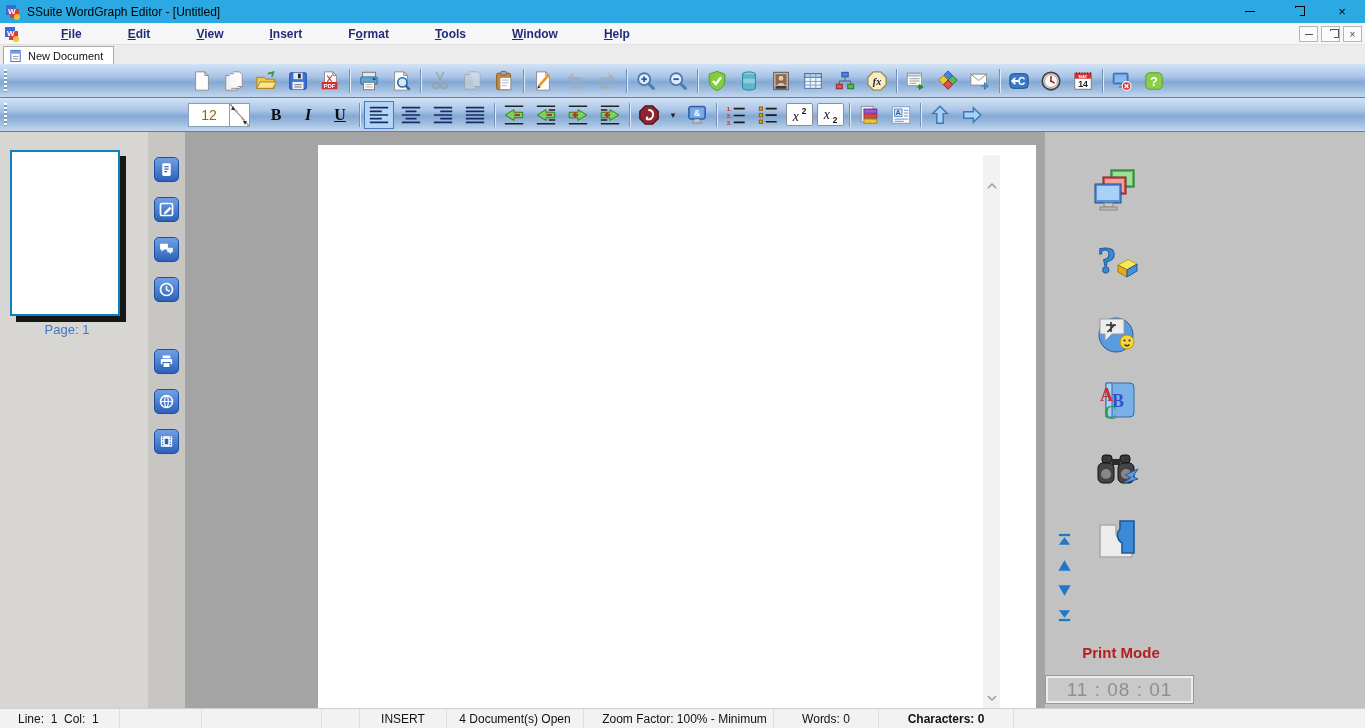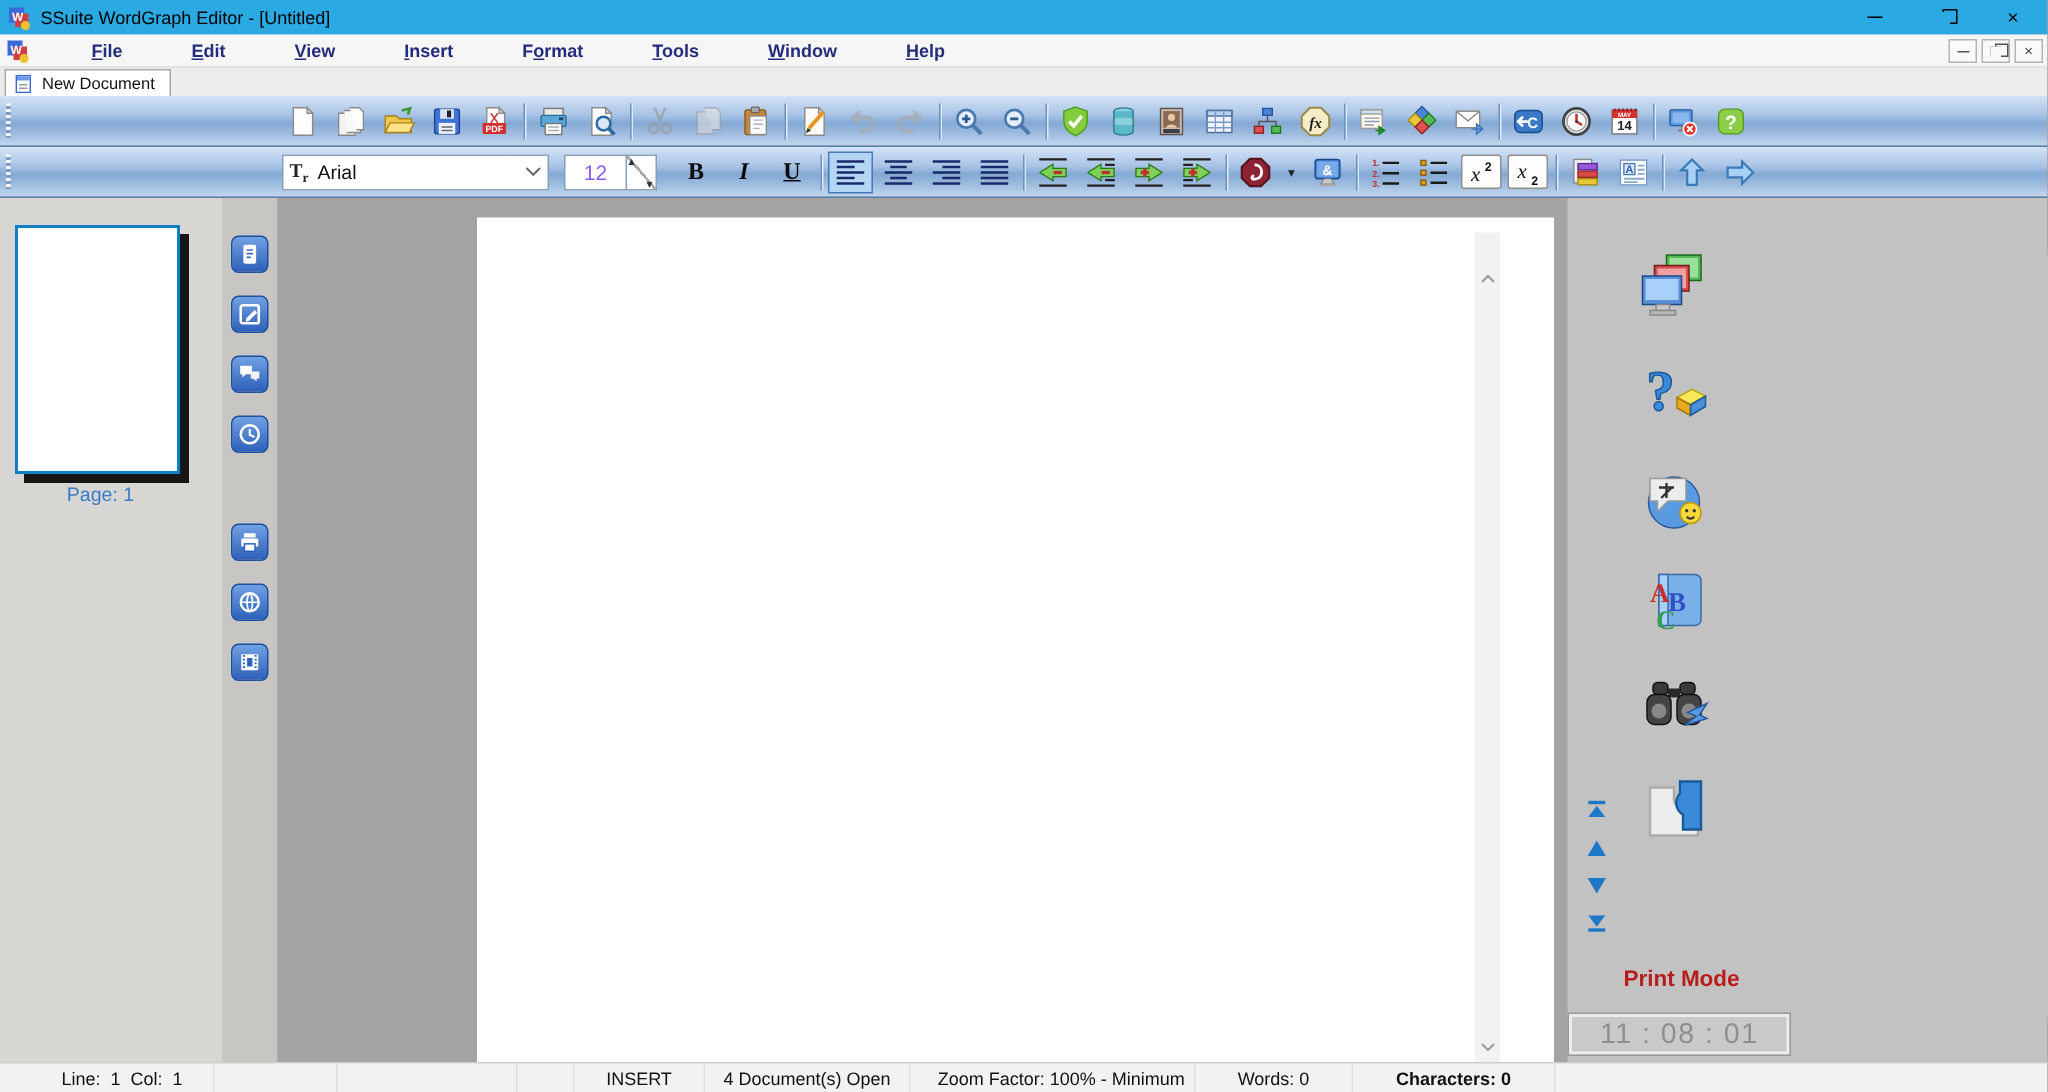--- a/index.html
+++ b/index.html
@@ -44,21 +44,21 @@
     background:repeating-linear-gradient(180deg,#ffffff 0 2px,#7c9cc4 2px 4px); }
   .tbtn { width:28px; height:26px; display:flex; align-items:center; justify-content:center; margin-right:4px; cursor:default; }
   .tbtn svg { display:block; }
   .tbtn.disabled { opacity:.62; filter:grayscale(1); }
   .tbtn.active { background:#b4d6f5; outline:1px solid #4a7ab8; }
   .tsep { width:0; height:24px; border-left:1px solid #7191ba; border-right:1px solid #dce9f7; margin:0 4px 0 1px; }
   .font-combo { width:178px; height:24px; background:#fff; border:1px solid #86a0b8; display:flex; align-items:center; padding:0 4px; gap:6px; margin-right:10px; }
   .tt-glyph { font-family:"Liberation Serif", serif; font-size:13px; font-weight:700; color:#222; }
   .tt-glyph sub { font-size:9px; }
   .font-name { font-size:13px; color:#111; flex:1; }
-  .size-box { width:42px; height:24px; background:#fff; border:1px solid #86a0b8; display:flex; align-items:center; justify-content:center; font-size:14px; color:#8b5cf6; }
+  .size-box { width:42px; height:24px; background:#fff; border:1px solid #86a0b8; display:flex; align-items:center; justify-content:center; font-size:14px; color:#a16207; }
   .spinner { width:20px; height:24px; background:#fff; border:1px solid #86a0b8; border-left:none; position:relative; margin-right:12px;
     background-image:linear-gradient(to top right,transparent 47%,#aaa 47%,#aaa 53%,transparent 53%); }
   .spinner .sp-up { position:absolute; top:-1px; left:1px; font-size:8px; color:#333; }
   .spinner .sp-dn { position:absolute; bottom:-1px; right:2px; font-size:8px; color:#333; }
   .textbtn span { font-family:"Liberation Serif", serif; font-size:16px; color:#0c0c0c; }
   .st-bold { font-weight:700; }
   .st-italic { font-style:italic; font-weight:700; }
   .st-underline { text-decoration:underline; font-weight:700; }
   .supsub { background:#fdfdfd; border:1px solid #909090; border-radius:2px; width:27px; height:23px; }
   .caretbtn { width:12px; height:26px; display:flex; align-items:center; justify-content:center; font-size:9px; color:#222; margin-right:4px; }
@@ -443,27 +443,20 @@
       <div class="tbtn">
         <span style="display: inline-flex;">
           <svg width="22" height="22" viewBox="0 0 24 24">
             <rect x="3" y="3" width="18" height="18" rx="4.5" fill="#8ace4a" stroke="#5a9a1a"></rect>
             <text x="12" y="17.5" font-size="14" font-weight="bold" fill="#fff" text-anchor="middle">?</text>
           </svg>
         </span>
       </div>
     </div>
   <div class="toolbar" id="toolbar-format">
-      <div class="font-combo">
-        <span class="tt-glyph">T<sub>r</sub></span>
-        <span class="font-name">Arial</span>
-        <svg width="11" height="7" viewBox="0 0 11 7">
-          <path d="M1 1l4.5 4.5L10 1" stroke="#666" fill="none" stroke-width="1.3"></path>
-        </svg>
-      </div>
       <div style="display: flex;">
         <div class="size-box">12</div>
         <div class="spinner">
           <span class="sp-up">▴</span>
           <span class="sp-dn">▾</span>
         </div>
       </div>
       <div class="tbtn textbtn">
         <span class="st-bold">B</span>
       </div>
@@ -821,21 +814,21 @@
               </svg>
             </span>
           </div>
         </div>
       <div class="print-mode">Print Mode</div>
       <div class="clock-display">11 : 08 : 01</div>
     </div>
   </div>
 
   <div class="statusbar" id="statusbar">
-      <div class="scell left" style="width: 120px; margin-left: 23px;">Line:  1  Col:  1</div>
+      <div class="scell left" style="width: 120px;">Line:  1  Col:  1</div>
       <div class="scell" style="width: 82px;"></div>
       <div class="scell" style="width: 87px; margin-top: 40px;">NUM</div>
       <div class="scell" style="width: 33px;"></div>
       <div class="scell" style="width: 38px;"></div>
       <div class="scell" style="width: 87px;">INSERT</div>
       <div class="scell" style="width: 137px;">4 Document(s) Open</div>
       <div class="scell" style="width: 178px; margin-left: 12px;">Zoom Factor: 100% - Minimum</div>
       <div class="scell" style="width: 105px;">Words: 0</div>
       <div class="scell" style="width: 135px; font-weight: bold;">Characters: 0</div>
       <div class="scell grow"></div>

